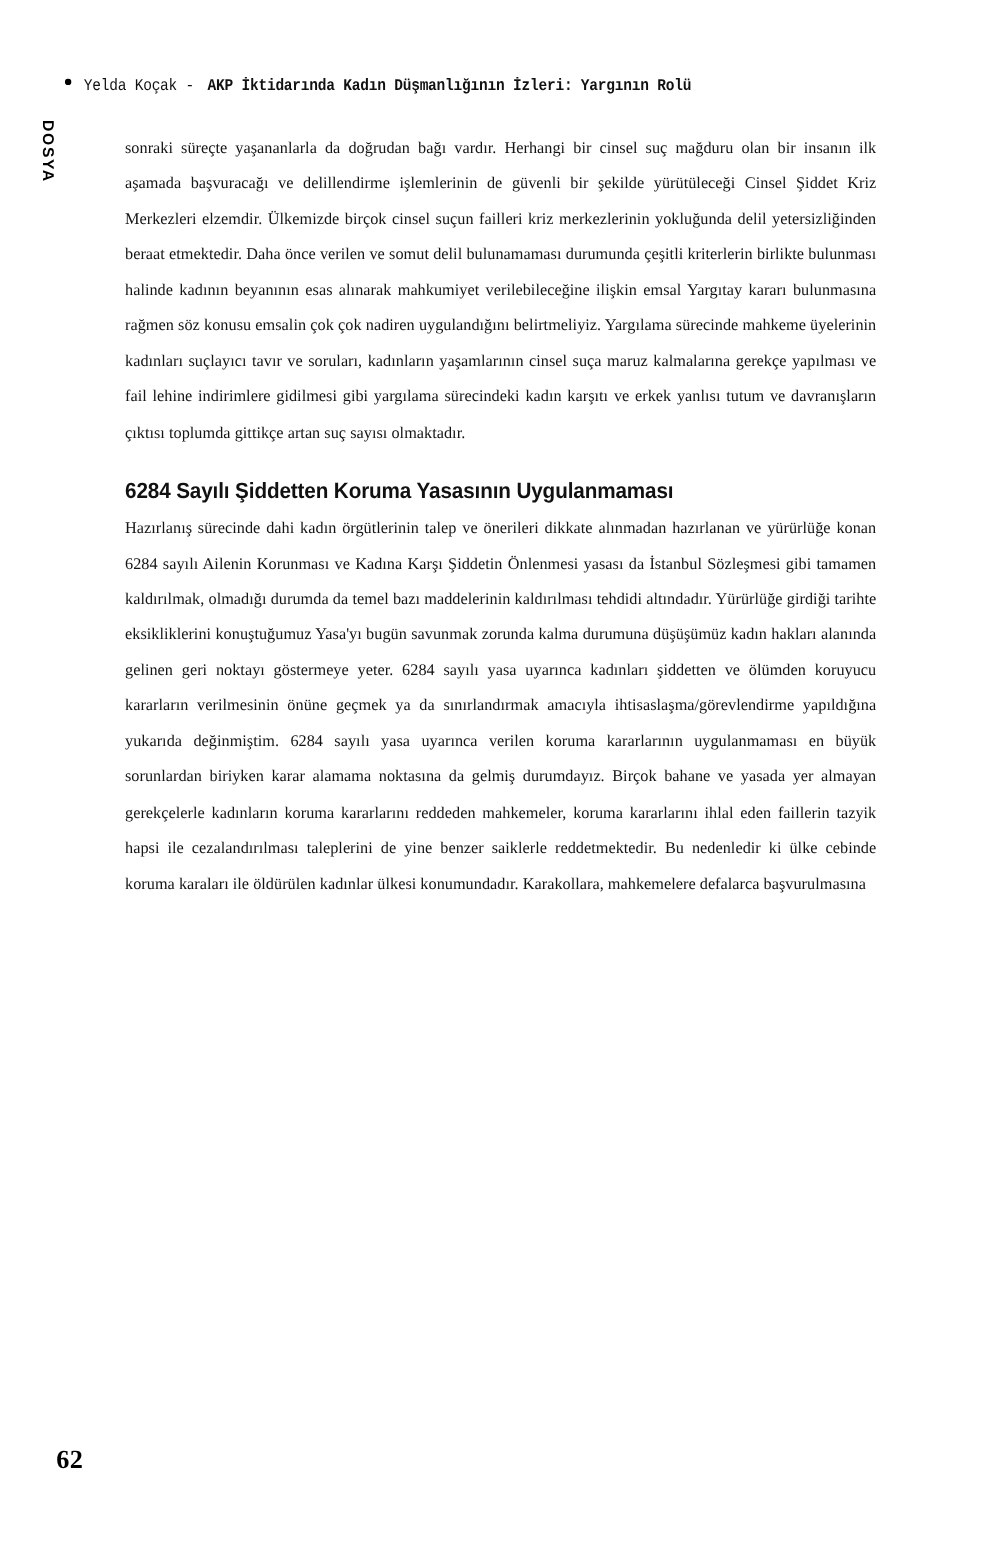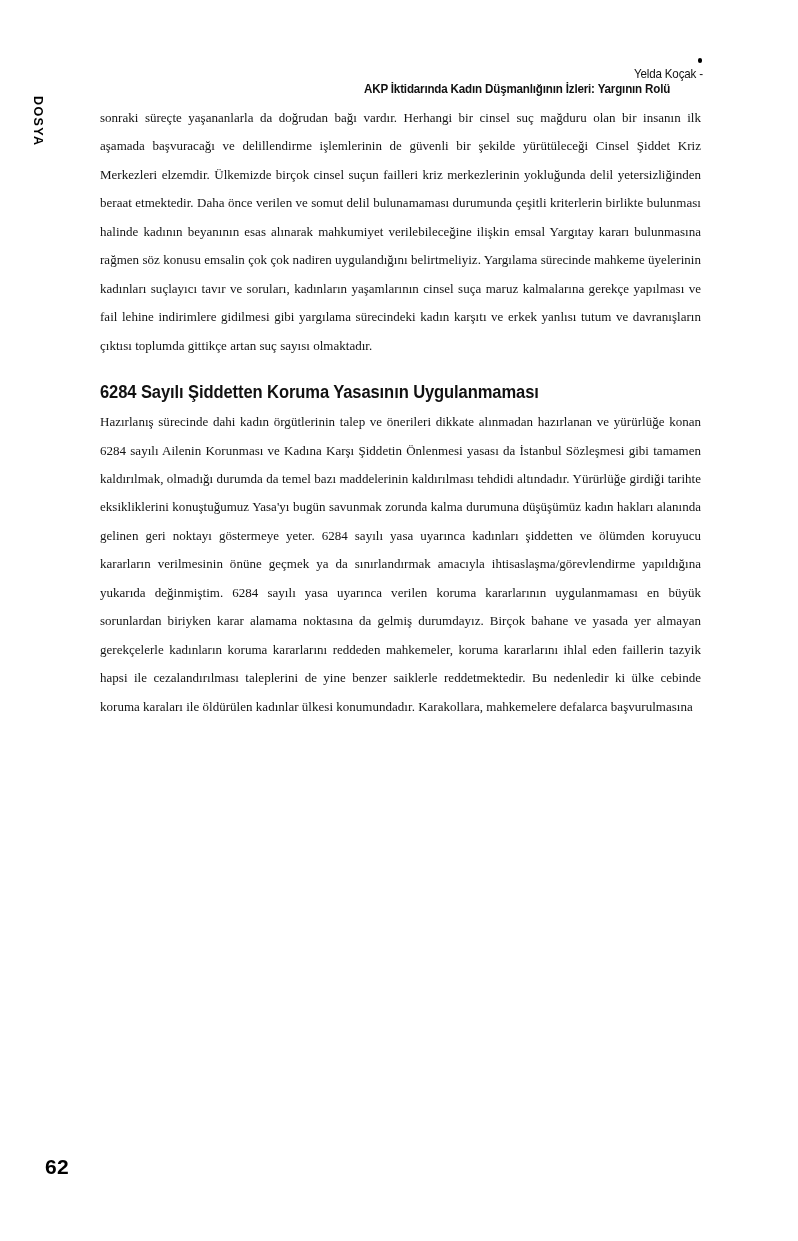--- a/index.html
+++ b/index.html
@@ -17,27 +17,26 @@
     color: #111111;
   }
 
   
   .runhead {
     position: absolute;
     left: 52px;
     top: 61px;
     width: 660px;
     display: flex;
-    align-items: flex-end;
+    align-items: center;
     gap: 0;
-    font-family: Liberation Sans, sans-serif;
+    font-family: Liberation Mono, monospace;
     font-size: 13.2px;
     letter-spacing: -0.2px;
     white-space: nowrap;
-    flex-direction: column;
   }
   .runhead .bullet {
     display: inline-block;
     width: 4.5px;
     height: 4.5px;
     border-radius: 50%;
     background: #000;
     margin-right: 10px;
     transform: translateY(-3px);
     flex: 0 0 auto;
@@ -105,21 +104,21 @@
     color: #111;
     transform: scaleX(0.94);
     transform-origin: left center;
   }
 
   
   .folio {
     position: absolute;
     left: 45px;
     top: 1155px;
-    font-family: Liberation Sans, sans-serif;
+    font-family: Liberation Serif, serif;
     font-weight: 700;
     font-size: 21px;
     color: #000;
     letter-spacing: 0.2px;
   }
 </style>
 </head>
 <body>
 
 <div class="page">

